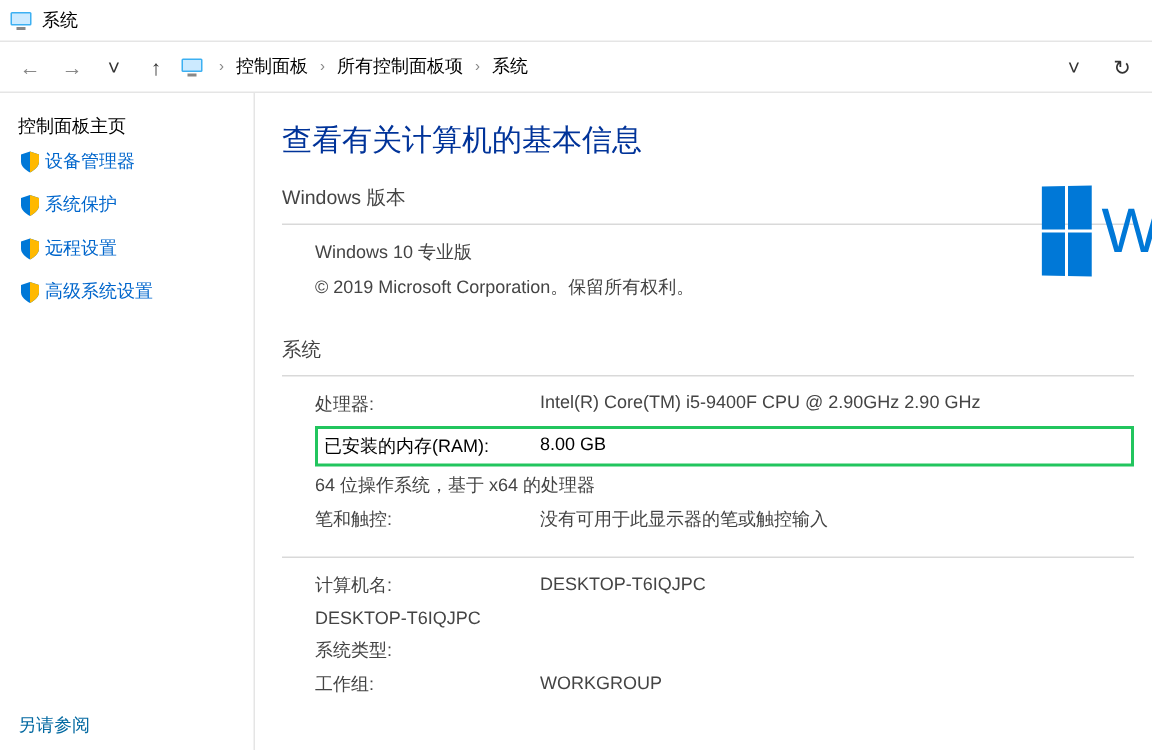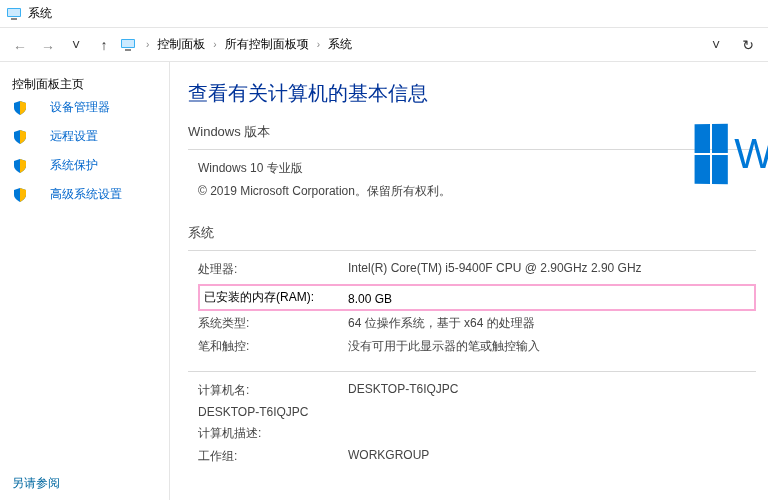--- a/index.html
+++ b/index.html
@@ -61,21 +61,21 @@
   }
   .sidebar .home-link {
     color: #000000;
     cursor: pointer;
     display: block;
     margin-bottom: 6px;
   }
   .sidebar .side-item {
     display: flex;
     align-items: center;
-    gap: 22px;
+    gap: 2px;
     color: #0066cc;
     cursor: pointer;
     margin-bottom: 12px;
   }
   .side-item .icon { width: 16px; height: 16px; flex-shrink:0; }
   .main {
     flex: 1;
     padding: 18px 12px 12px 18px;
     overflow: hidden;
     position: relative;
@@ -84,40 +84,39 @@
     font-size: 20px;
     font-weight: normal;
     color: #003399;
     margin-bottom: 16px;
   }
   .section-title {
     color: #444;
     margin: 8px 0 8px 0;
     font-size: 13px;
   }
-  .indent { margin-left: 10px; }
+  .indent { margin-left: 22px; }
   .row {
     display: flex;
     margin-bottom: 6px;
     font-size: 12px;
     color: #444;
   }
   .row .label { width: 150px; flex-shrink: 0; }
   .row .value { flex: 1; color: #444; }
   hr.divider {
     border: none;
     border-top: 1px solid #d9d9d9;
     margin: 2px 0 10px 0;
   }
   .highlight-box {
-    border: 2px solid #f9a8d4;
+    border: 2px solid #22c55e;
     padding: 3px 4px 3px 4px;
     margin-bottom: 4px;
     display: flex;
-    align-items: flex-end;
   }
   .highlight-box .label { width: 144px; flex-shrink:0; }
   .win-logo {
     position: absolute;
     right: -6px;
     top: 52px;
     width: 80px;
     height: 80px;
     display: flex;
     align-items: center;
@@ -196,30 +195,30 @@
       </span>
       <span>设备管理器</span>
     </div>
     <div class="side-item">
       <span class="icon">
         <svg width="16" height="16" viewBox="0 0 16 16">
             <path d="M8 1 L14 3 V8 C14 12 8 15 8 15 C8 15 2 12 2 8 V3 Z" fill="#0078d7"></path>
             <path d="M8 1 L14 3 V8 C14 12 8 15 8 15 V1 Z" fill="#ffb900"></path>
           </svg>
       </span>
+      <span>系统保护</span>
+    </div>
+    <div class="side-item">
+      <span class="icon">
+        <svg width="16" height="16" viewBox="0 0 16 16">
+            <path d="M8 1 L14 3 V8 C14 12 8 15 8 15 C8 15 2 12 2 8 V3 Z" fill="#0078d7"></path>
+            <path d="M8 1 L14 3 V8 C14 12 8 15 8 15 V1 Z" fill="#ffb900"></path>
+          </svg>
+      </span>
       <span>远程设置</span>
-    </div>
-    <div class="side-item">
-      <span class="icon">
-        <svg width="16" height="16" viewBox="0 0 16 16">
-            <path d="M8 1 L14 3 V8 C14 12 8 15 8 15 C8 15 2 12 2 8 V3 Z" fill="#0078d7"></path>
-            <path d="M8 1 L14 3 V8 C14 12 8 15 8 15 V1 Z" fill="#ffb900"></path>
-          </svg>
-      </span>
-      <span>系统保护</span>
     </div>
     <div class="side-item">
       <span class="icon">
         <svg width="16" height="16" viewBox="0 0 16 16">
             <path d="M8 1 L14 3 V8 C14 12 8 15 8 15 C8 15 2 12 2 8 V3 Z" fill="#0078d7"></path>
             <path d="M8 1 L14 3 V8 C14 12 8 15 8 15 V1 Z" fill="#ffb900"></path>
           </svg>
       </span>
       <span>高级系统设置</span>
     </div>
@@ -257,41 +256,40 @@
     <div class="indent">
       <div class="row">
         <span class="label">处理器:</span>
         <span class="value">Intel(R) Core(TM) i5-9400F CPU @ 2.90GHz   2.90 GHz</span>
       </div>
       <div class="highlight-box">
         <span class="label">已安装的内存(RAM):</span>
         <span class="value">8.00 GB</span>
       </div>
       <div class="row">
-        <span class="label">系统类型:</span>
         <span class="value">64 位操作系统，基于 x64 的处理器</span>
       </div>
       <div class="row">
         <span class="label">笔和触控:</span>
         <span class="value">没有可用于此显示器的笔或触控输入</span>
       </div>
     </div>
 
     <div style="height:8px"></div>
     <hr class="divider">
     <div class="indent">
       <div class="row">
         <span class="label">计算机名:</span>
         <span class="value">DESKTOP-T6IQJPC</span>
       </div>
       <div class="row">
         <span class="value">DESKTOP-T6IQJPC</span>
       </div>
       <div class="row">
-        <span class="label">计算机描述:</span>
+        <span class="label">系统类型:</span>
         <span class="value"></span>
       </div>
       <div class="row">
         <span class="label">工作组:</span>
         <span class="value">WORKGROUP</span>
       </div>
     </div>
 
     <div style="height:8px"></div>
 

